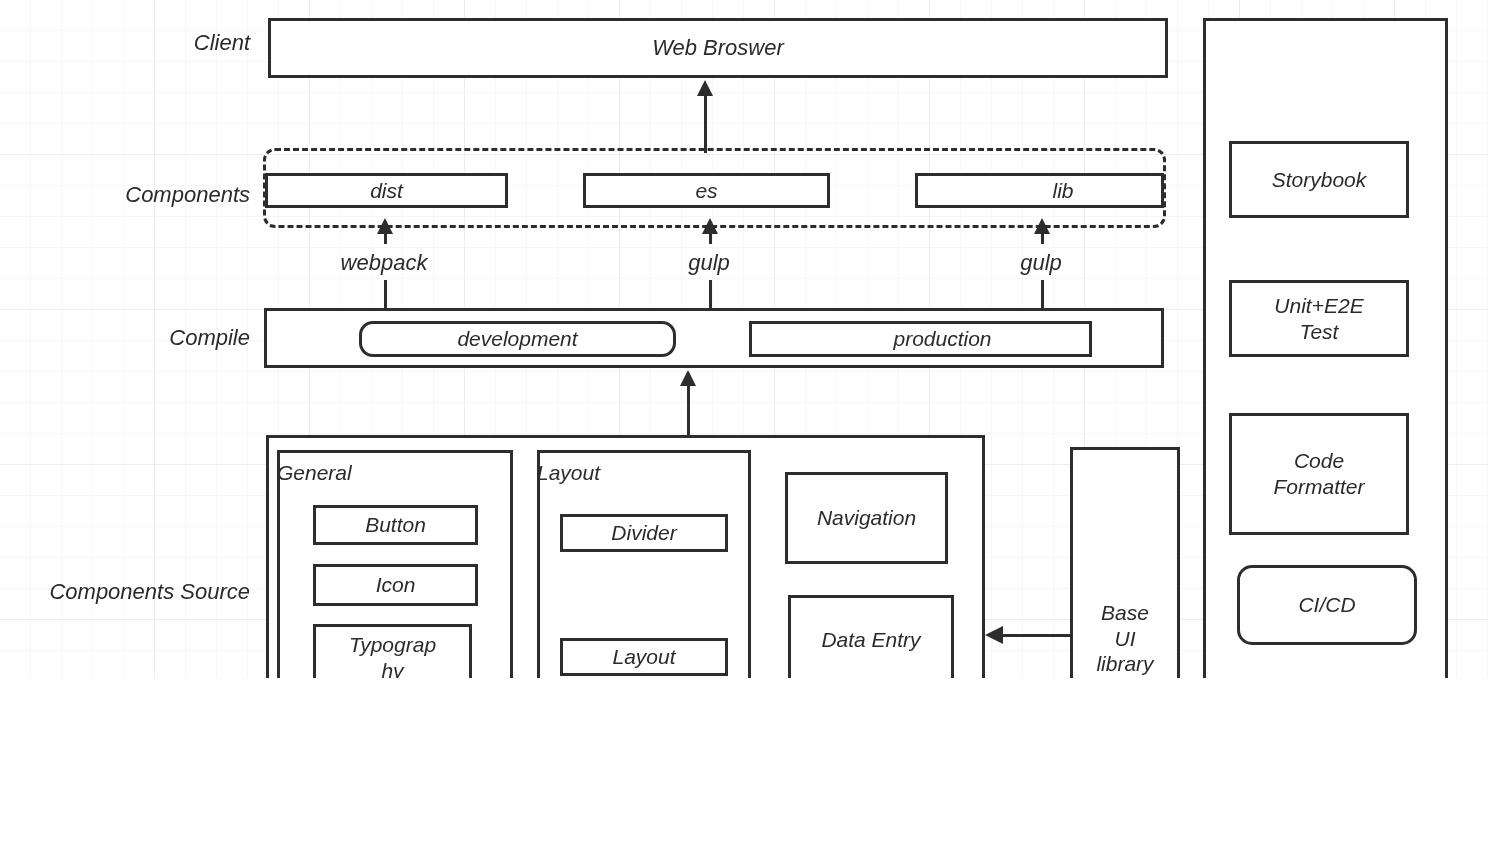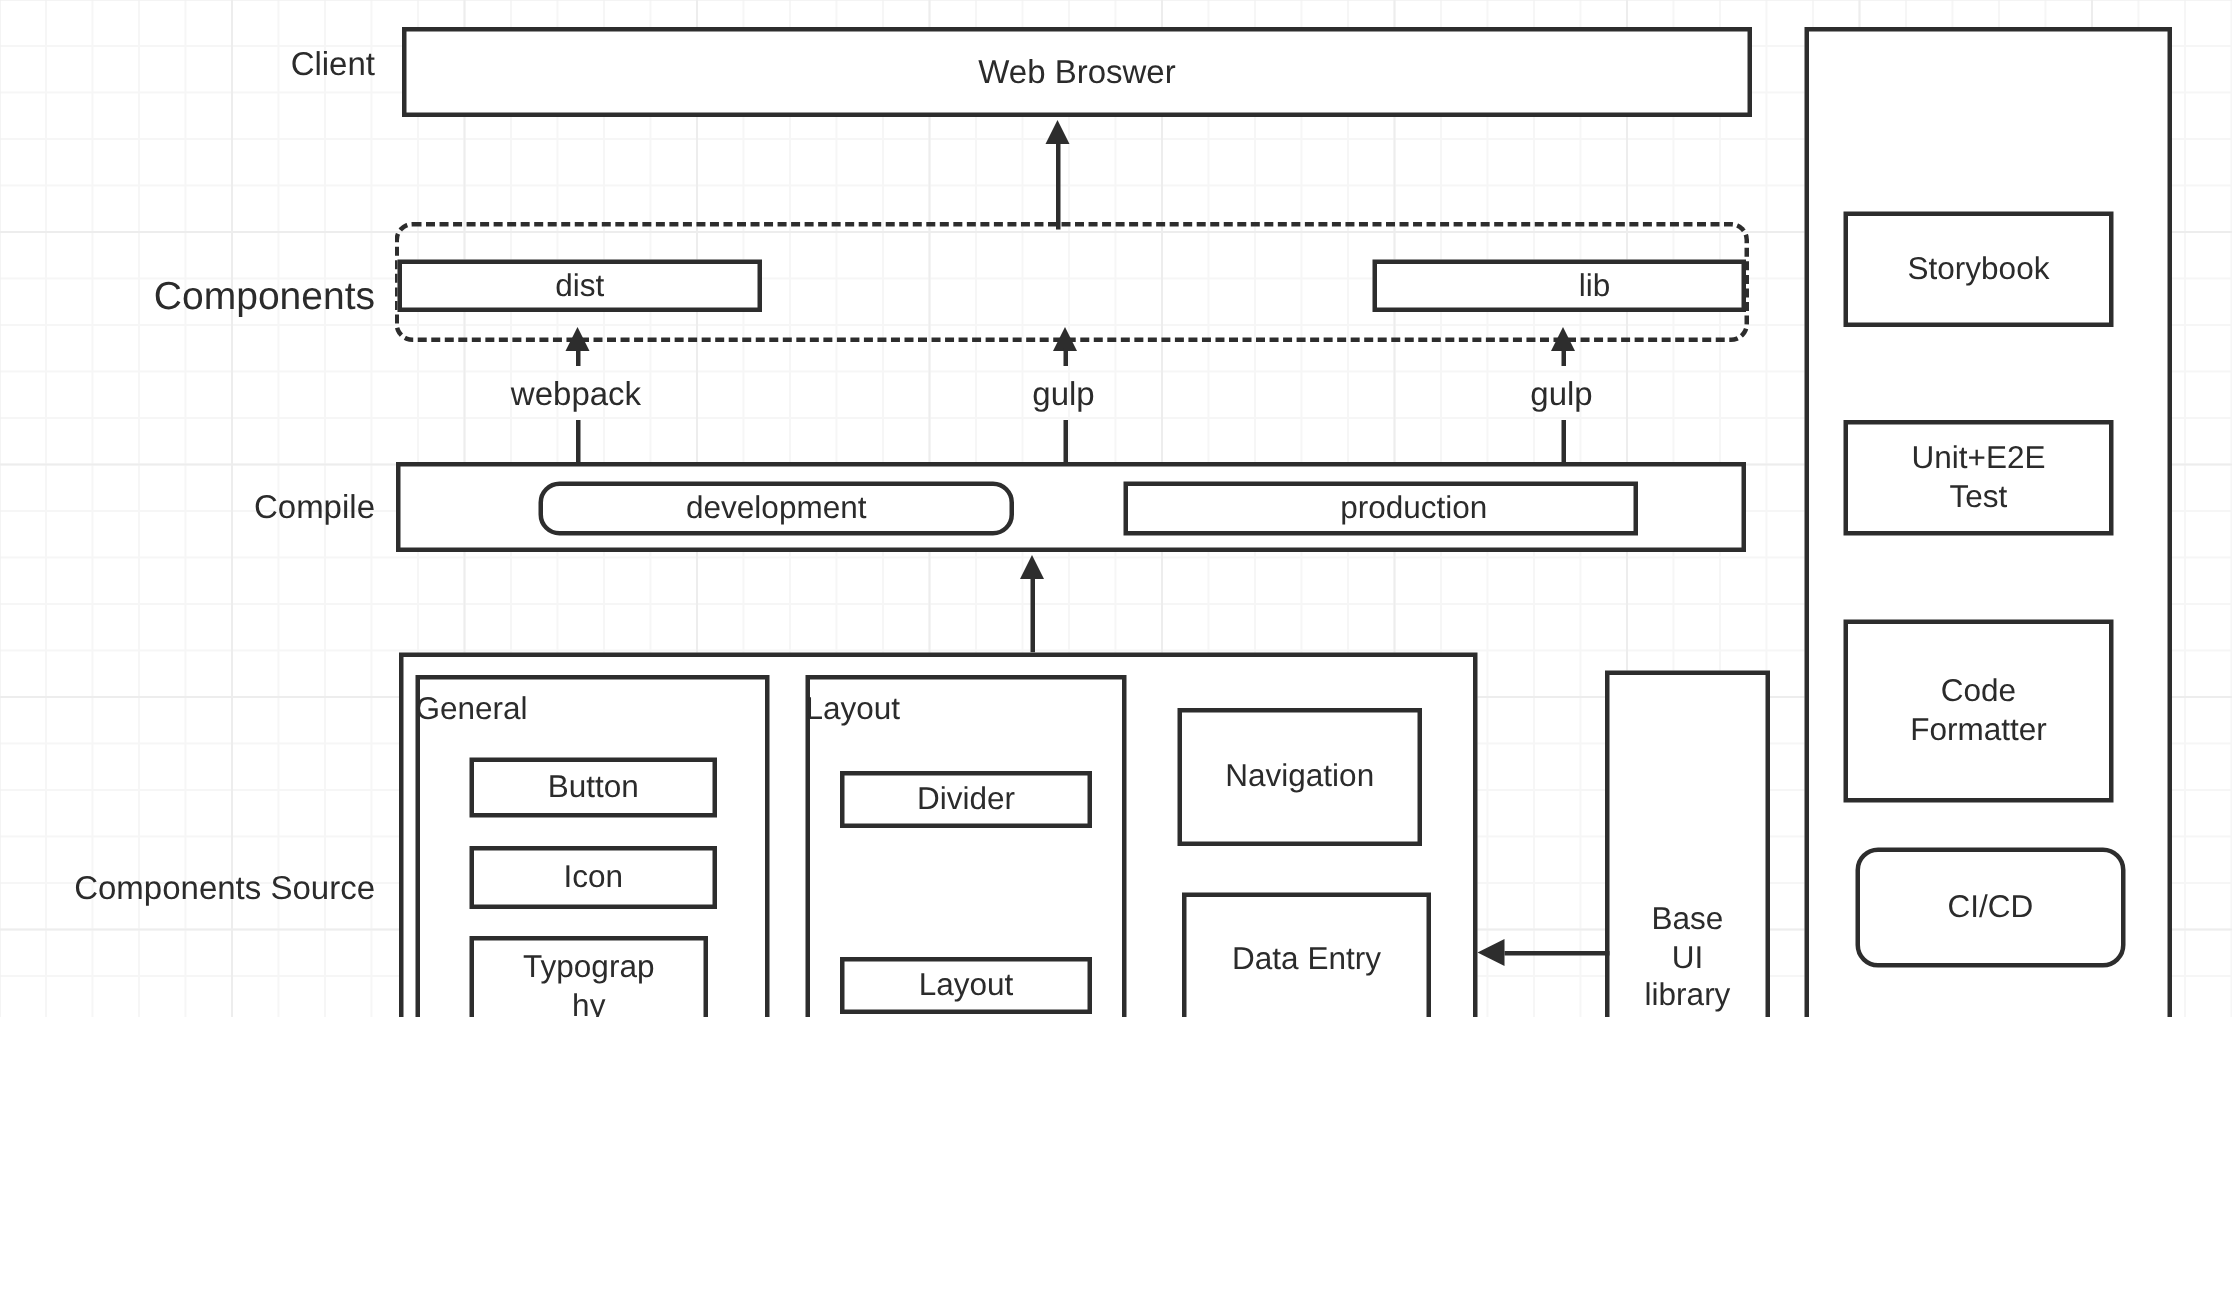--- a/index.html
+++ b/index.html
@@ -19,20 +19,21 @@
       linear-gradient(to right, #f6f6f6 1px, transparent 1px),
       linear-gradient(to bottom, #f6f6f6 1px, transparent 1px);
     background-size:
       155px 155px,
       155px 155px,
       31px 31px,
       31px 31px;
     background-position: -1px -1px, -1px -1px, -1px -1px, -1px -1px;
     font-family: "Liberation Sans", sans-serif;
     color: #2b2b2b;
+    font-style: italic;
   }
 
   .box {
     position: absolute;
     box-sizing: border-box;
     border: 3px solid #2d2d2d;
     background: #ffffff;
     display: flex;
     align-items: center;
     justify-content: center;
@@ -99,35 +100,36 @@
     color: #2b2b2b;
   }
 </style>
 </head>
 <body>
 
 <div id="canvas">
 
   <div class="row-label" style="left:0px; top:30px; width:250px; font-size:22px;">Client</div>
 
-  <div class="row-label" style="left:0px; top:182px; width:250px; font-size:26px;">Components</div>
+  <div class="row-label" style="left:0px; top:182px; width:250px; font-size:22px;">Components</div>
 
   <div class="row-label" style="left:0px; top:325px; width:250px; font-size:22px;">Compile</div>
 
   <div class="row-label" style="left:0px; top:579px; width:250px; font-size:22px;">Components Source</div>
 
   <div class="box" style="left:268px; top:18px; width:900px; height:60px; font-size:22px;">Web Broswer</div>
 
   <div class="edge v" style="left:704px; top:95px; height:58px;"></div>
   <div class="arrowhead-up" style="left:697px; top:80px;"></div>
 
   <div class="dashed-group" style="left:263px; top:148px; width:903px; height:80px;"></div>
 
   <div class="box" style="left:265px; top:173px; width:243px; height:35px; font-size:21px;">dist</div>
 
+  <div class="box" style="left:583px; top:173px; width:247px; height:35px; font-size:21px;">es</div>
 
   <div class="box" style="left:915px; top:173px; width:249px; height:35px; font-size:21px;padding-left:47px;">lib</div>
 
   <div class="edge v" style="left:384px; top:280px; height:32px;"></div>
   <div class="arrowhead-up" style="left:377px; top:218px;"></div>
   <div class="edge v" style="left:384px; top:232px; height:12px;"></div>
   <div class="edge-label" style="left:284px; top:250px; width:200px; font-size:22px;">webpack</div>
 
   <div class="edge v" style="left:709px; top:280px; height:32px;"></div>
   <div class="arrowhead-up" style="left:702px; top:218px;"></div>

